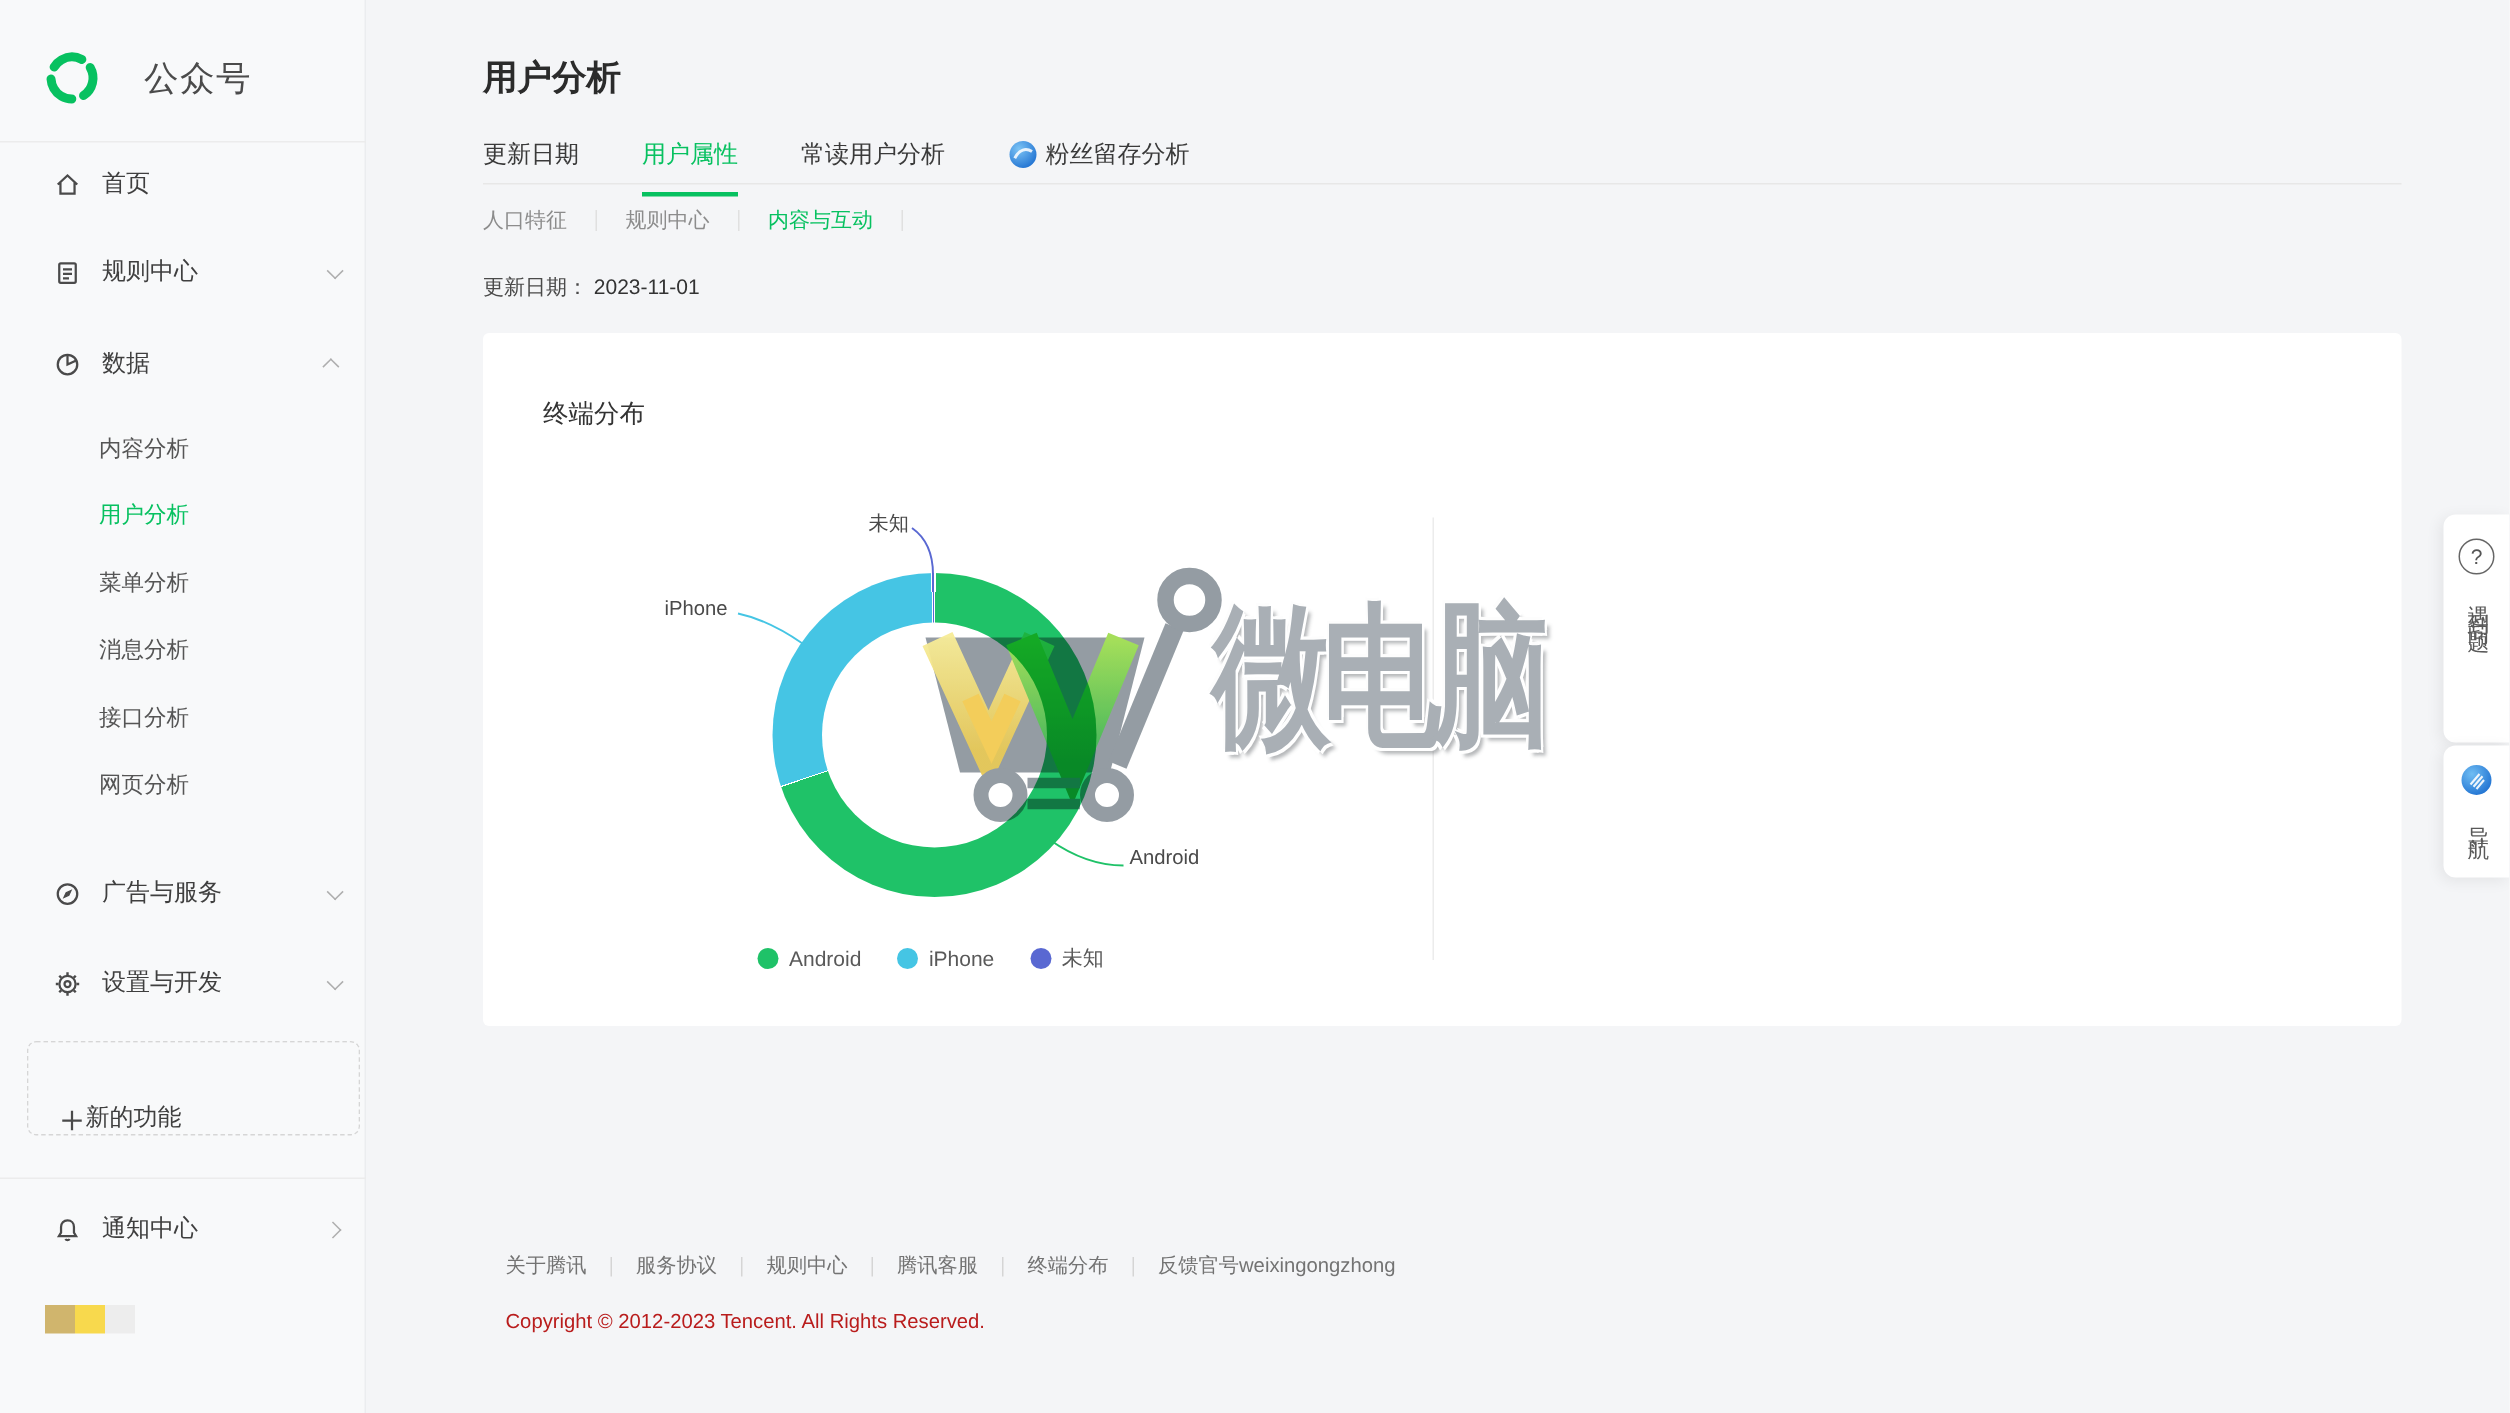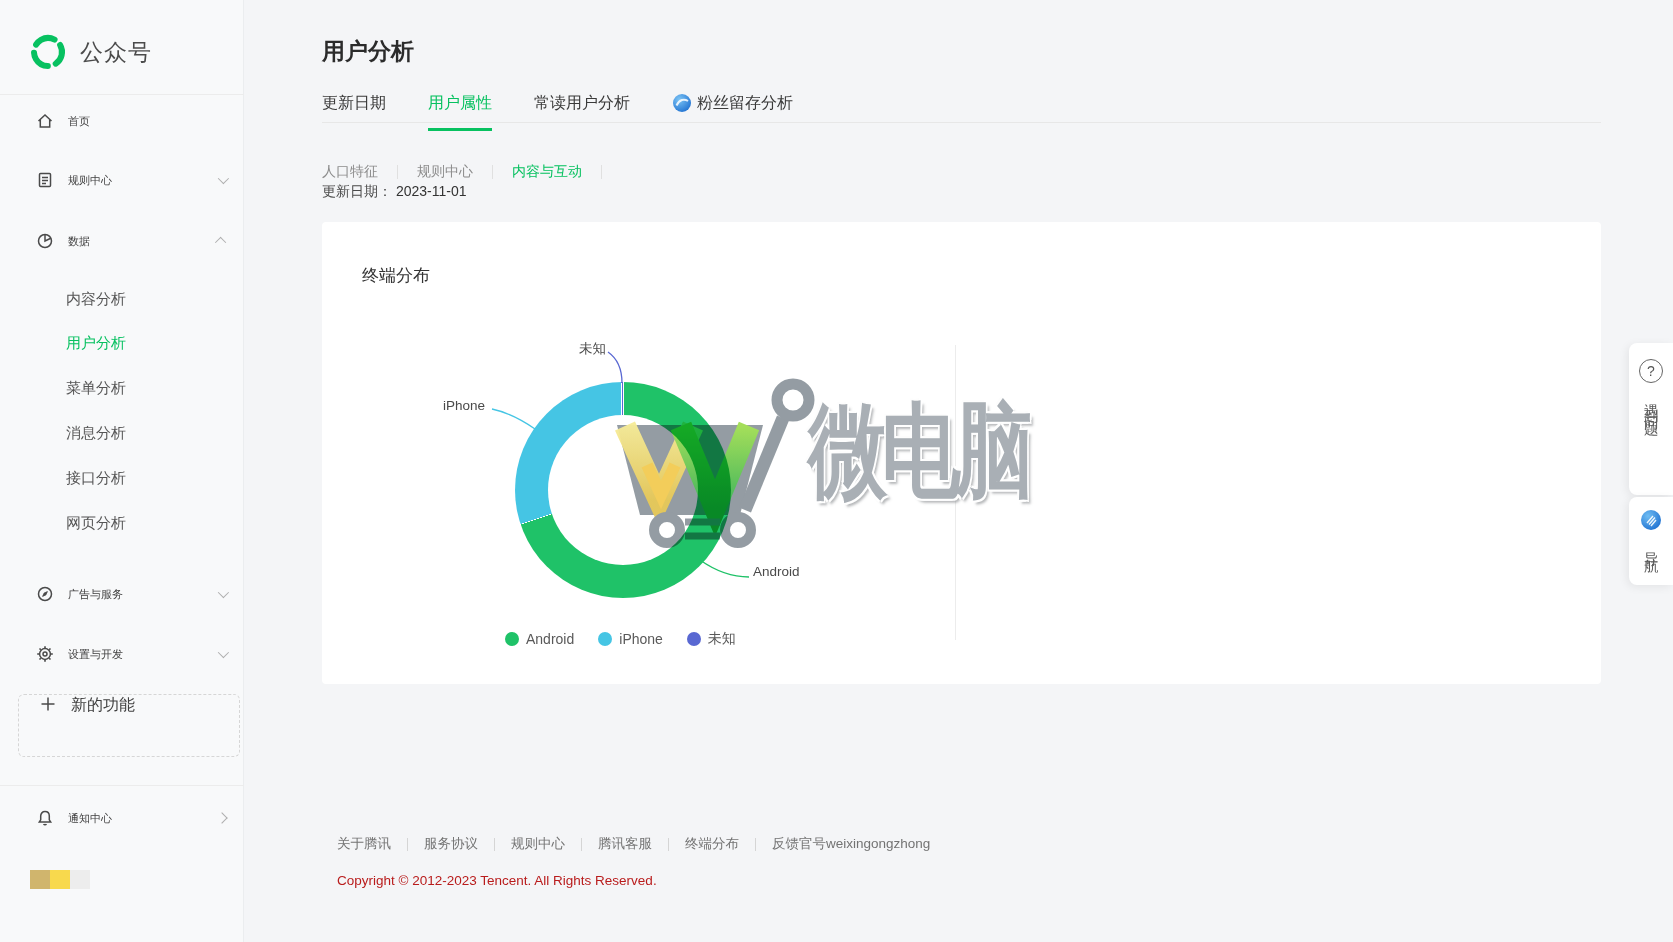--- a/index.html
+++ b/index.html
@@ -6,46 +6,46 @@
   html,body { width:1673px; height:942px; }
   body {
     position:relative; overflow:hidden;
     background:#f4f5f7;
     font-family:"Liberation Sans","DejaVu Sans",sans-serif;
     color:#3c3c3c;
   }
   
   .sidebar { position:absolute; left:0; top:0; width:244px; height:942px;
     background:#f8f9fa; border-right:1px solid #ebedef; z-index:2; }
-  .logo-row { position:absolute; left:28px; top:32px; display:flex; align-items:center; gap:12px; }
+  .logo-row { position:absolute; left:28px; top:32px; display:flex; align-items:center; gap:28px; }
   .logo-text { font-size:23px; color:#4b4b4b; letter-spacing:1px; }
   .side-divider { position:absolute; left:0; width:244px; height:1px; background:#ececec; }
   .nav-item { position:absolute; left:36px; width:190px; display:flex; align-items:center;
-    gap:14px; font-size:11px; color:#3f3f3f; cursor:pointer; }
+    gap:14px; font-size:16px; color:#3f3f3f; cursor:pointer; }
   .nav-item .grow { flex:1; }
   .sub-item { position:absolute; left:66px; font-size:15px; color:#555; cursor:pointer; }
   .sub-item.active { color:#07c160; }
   .chev { width:8px; height:8px; border-right:1.4px solid #aeaeae; border-bottom:1.4px solid #aeaeae; display:inline-block; }
   .chev.down { transform:rotate(45deg) translateY(-2px); }
   .chev.up   { transform:rotate(-135deg) translateY(-2px); }
   .chev.right{ transform:rotate(-45deg); }
   .new-feature { position:absolute; left:18px; top:694px; width:222px; height:63px;
-    border:1px dashed #d6d6d6; border-radius:6px; display:flex; align-items:flex-start;
-    padding-left:20px; gap:14px; font-size:16px; color:#3f3f3f; cursor:pointer; background:transparent; }
+    border:1px dashed #d6d6d6; border-radius:6px; display:flex; align-items:flex-end;
+    padding-left:20px; font-size:16px; color:#3f3f3f; cursor:pointer; background:transparent; }
   .squares { position:absolute; left:30px; top:870px; display:flex; }
   .squares div { width:20px; height:19px; }
   .icon-18 { width:18px; height:18px; flex:0 0 18px; color:#4a4a4a; }
   
   .page-title { position:absolute; left:322px; top:36px; font-size:23px; color:#2b2b2b; }
   .tabs { position:absolute; left:322px; top:90px; display:flex; gap:42px; align-items:center; height:30px; }
   .tab { font-size:16px; color:#3a3a3a; cursor:pointer; display:flex; align-items:center; gap:5px; position:relative; padding-bottom:4px;}
   .tab.active { color:#07c160; }
   .tab.active:after { content:""; position:absolute; left:0; right:0; bottom:-13px; height:3px; background:#07c160; }
   .tabs-border { position:absolute; left:322px; top:122px; width:1279px; height:1px; background:#e7e7e7; }
-  .subtabs { position:absolute; left:322px; top:138px; display:flex; align-items:center; gap:19px; height:18px;margin-top:25px; }
+  .subtabs { position:absolute; left:322px; top:138px; display:flex; align-items:center; gap:19px; height:18px; }
   .subtab { font-size:14px; color:#8c8c8c; cursor:pointer; }
   .subtab.active { color:#07c160; }
   .vsep { width:1px; height:14px; background:#e0e0e0; }
   .update-row { position:absolute; left:322px; top:183px; font-size:14px; color:#4a4a4a; }
   
   .card { position:absolute; left:322px; top:222px; width:1279px; height:462px;
     background:#ffffff; border-radius:4px; z-index:1; }
   .card-title { position:absolute; left:362px; top:264px; font-size:17px; color:#333; font-weight:500; z-index:2;}
   
   .donut { position:absolute; left:515px; top:382px; width:216px; height:216px; border-radius:50%; z-index:1;}

